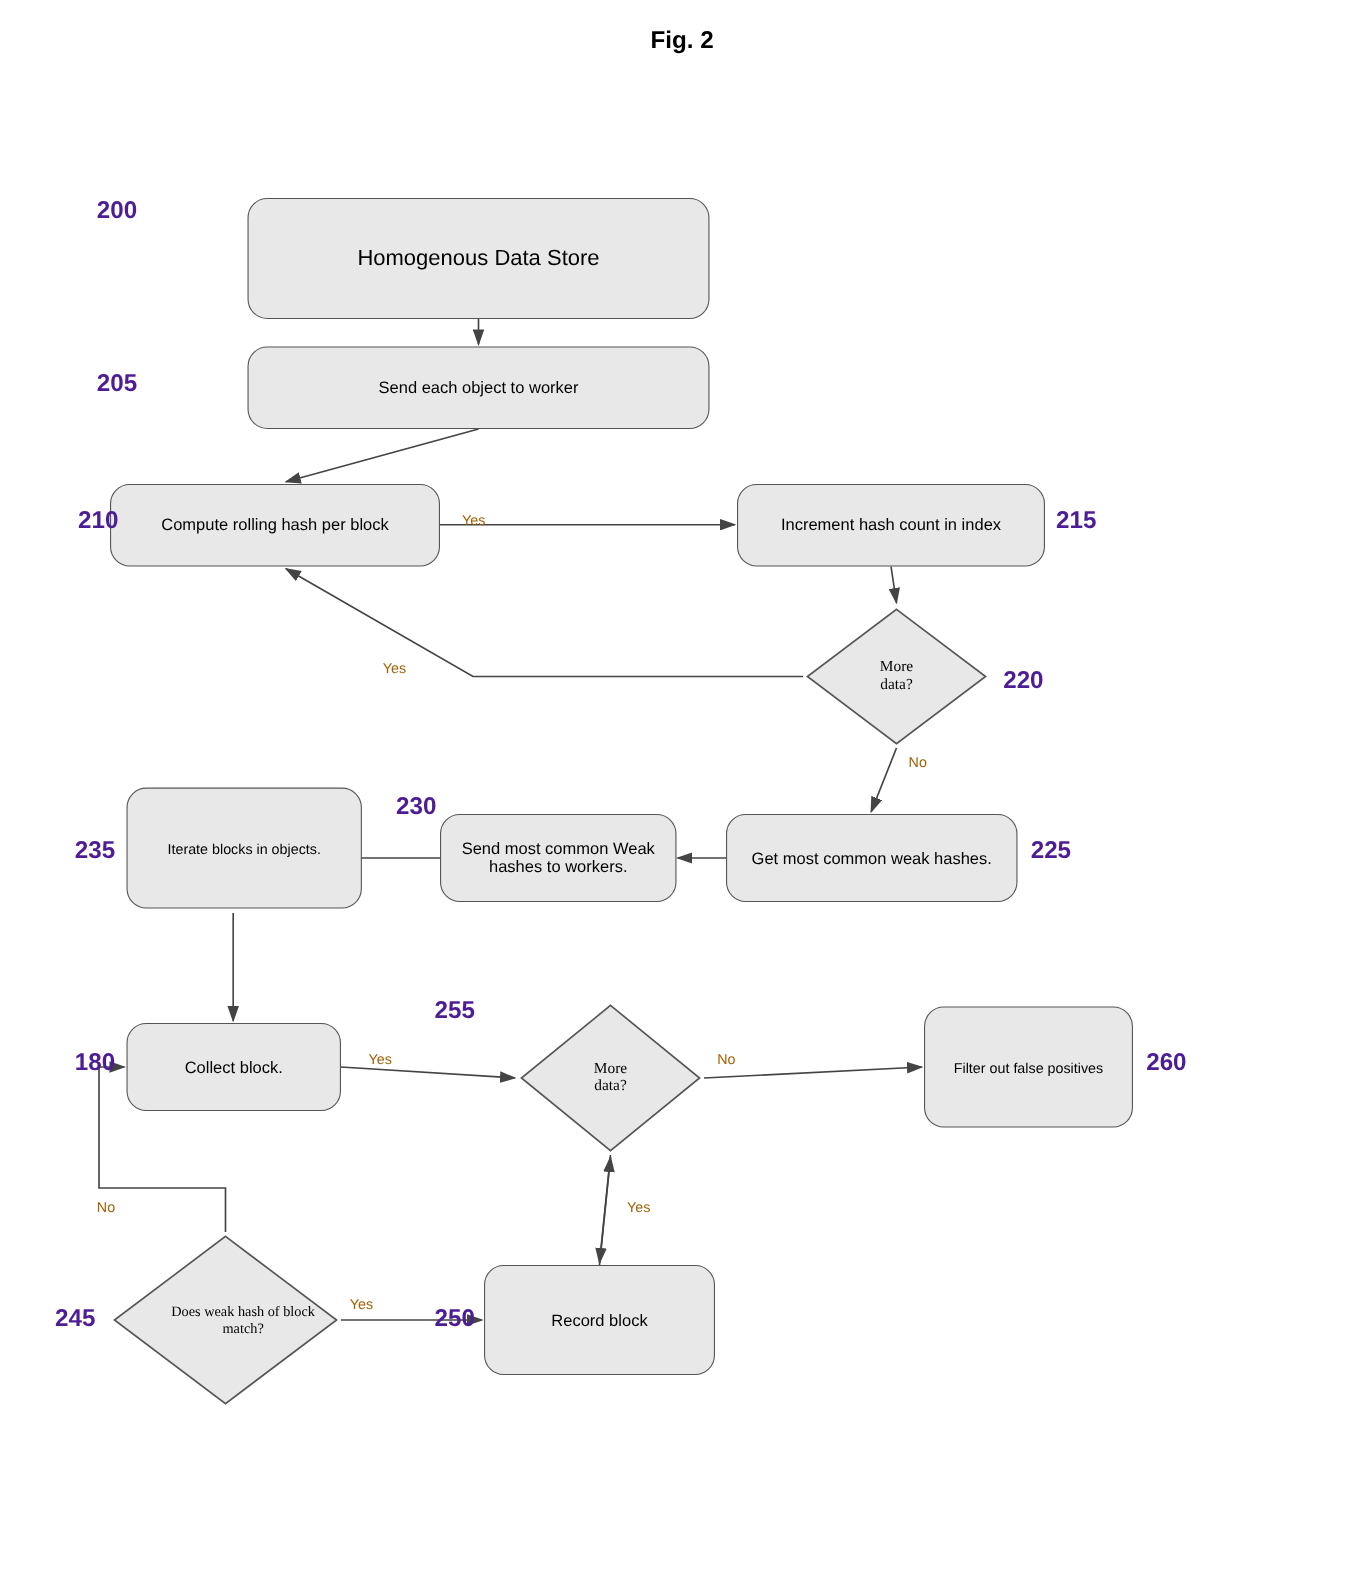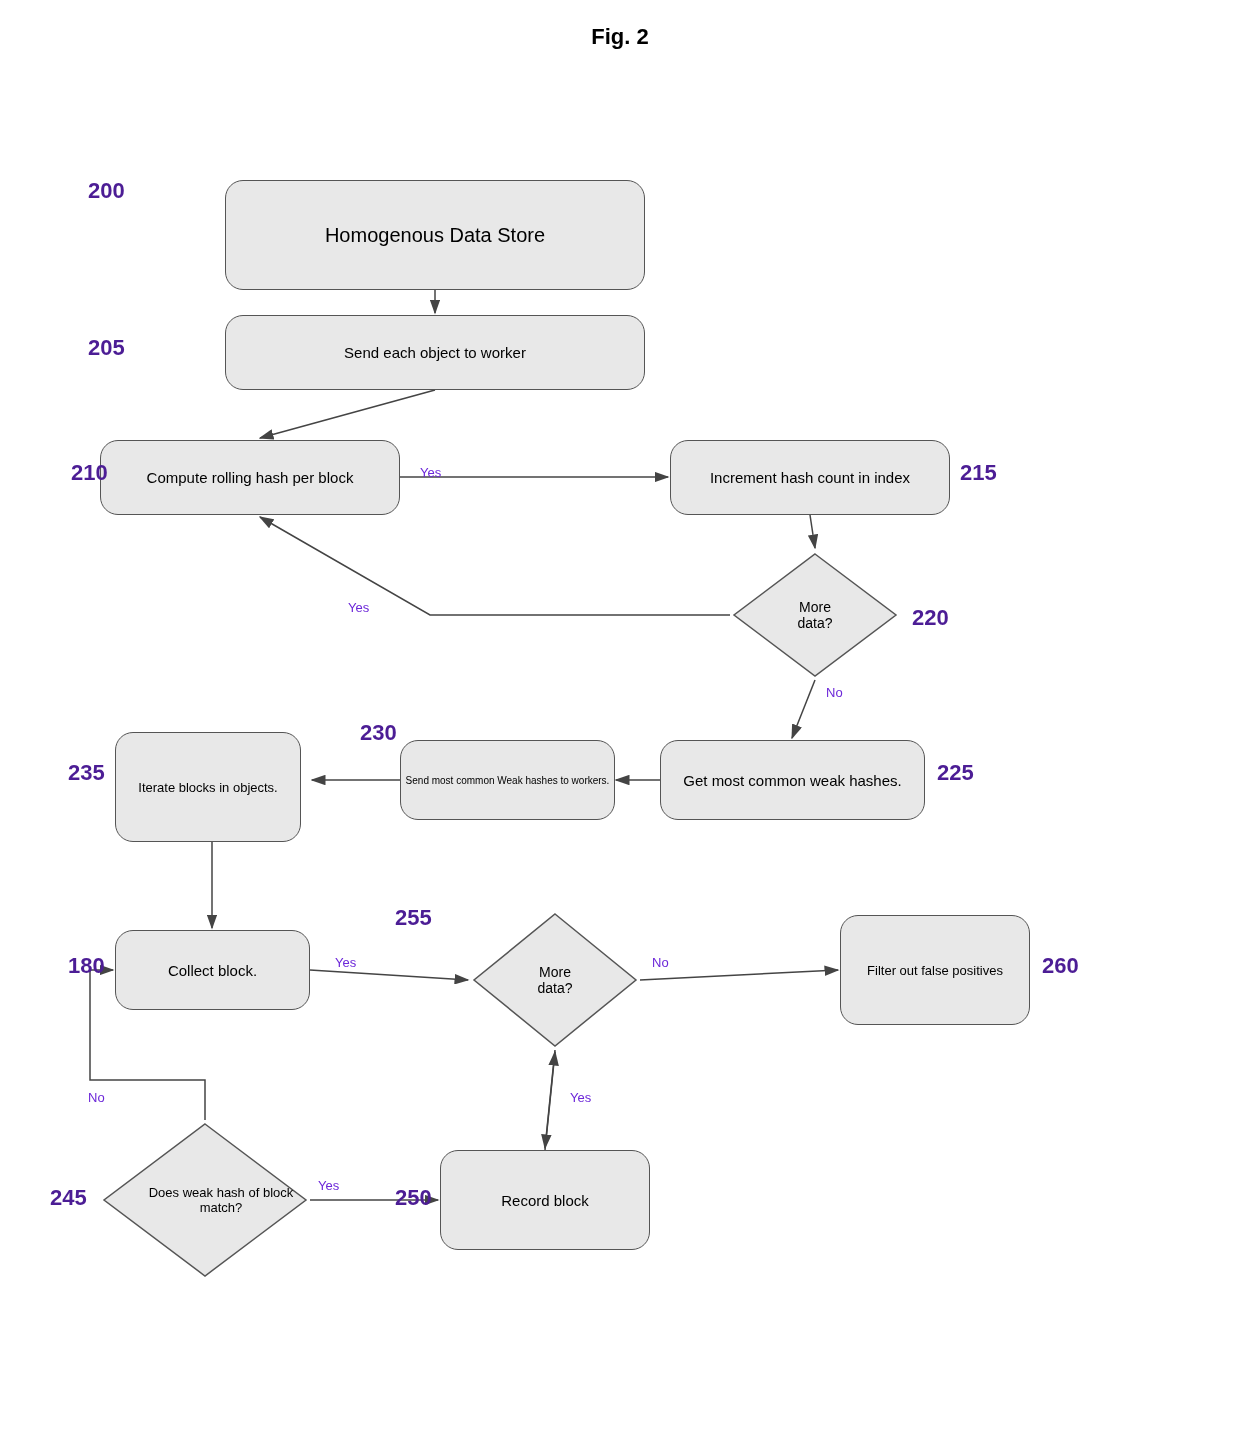--- a/index.html
+++ b/index.html
@@ -61,20 +61,21 @@
       width: 100%;
       height: 100%;
     }
 
     .diamond-text {
       position: relative;
       z-index: 2;
       font-size: 14px;
       text-align: center;
       padding: 4px;
+      font-family: Liberation Serif, serif;
     }
 
     .label {
       position: absolute;
       font-size: 22px;
       font-weight: bold;
       color: #4c1d95;
     }
 
     
@@ -83,21 +84,21 @@
       top: 0;
       left: 0;
       width: 1240px;
       height: 1380px;
       pointer-events: none;
     }
 
     .arrow-label {
       position: absolute;
       font-size: 13px;
-      color: #6d28d9;
+      color: #a16207;
     }
   </style>
 </head>
 <body>
 
 <div class="page-title">Fig. 2</div>
 
 <div class="diagram-container">
 
   <svg class="arrows-svg">
@@ -178,25 +179,25 @@
     </div>
   </div>
   <div class="label" style="left:912px; top:545px;">220</div>
 
   <div class="node rounded-rect" style="left:660px; top:680px; width:265px; height:80px;">
     <span>Get most common weak hashes.</span>
   </div>
   <div class="label" style="left:937px; top:700px;">225</div>
 
   <div class="node rounded-rect" style="left:400px; top:680px; width:215px; height:80px;">
-    <span style="font-size:10px;">Send most common Weak hashes to workers.</span>
+    <span style="font-size:15px;">Send most common Weak hashes to workers.</span>
   </div>
   <div class="label" style="left:360px; top:660px;">230</div>
 
-  <div class="node rounded-rect" style="left:115px; top:672px; width:186px; height:110px;">
+  <div class="node rounded-rect" style="left:115px; top:656px; width:214px; height:110px;">
     <span style="font-size:13px;">Iterate blocks in objects.</span>
   </div>
   <div class="label" style="left:68px; top:700px;">235</div>
 
   <div class="node rounded-rect" style="left:115px; top:870px; width:195px; height:80px;">
     <span>Collect block.</span>
   </div>
   <div class="label" style="left:68px; top:893px;">180</div>
 
   <div class="node diamond" style="left:470px; top:850px; width:170px; height:140px;">

